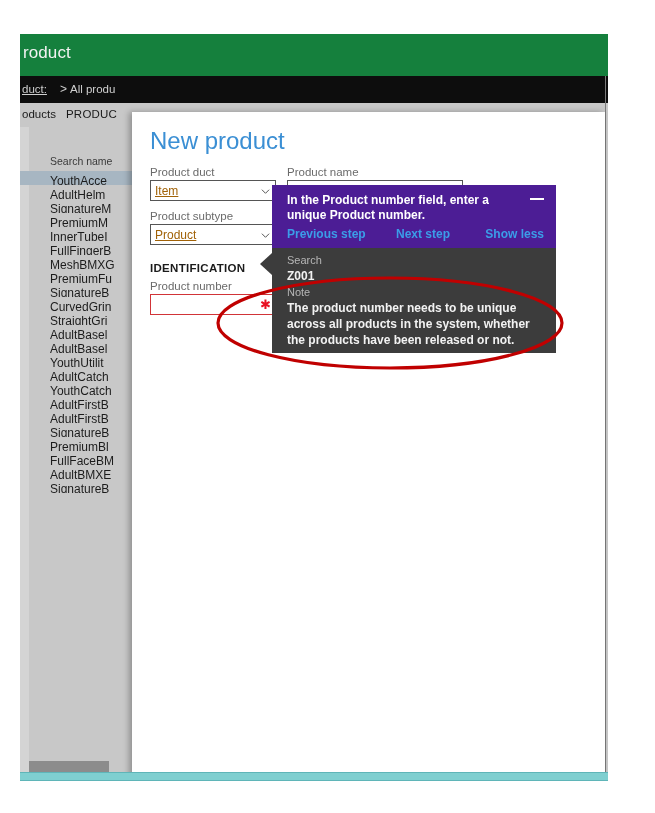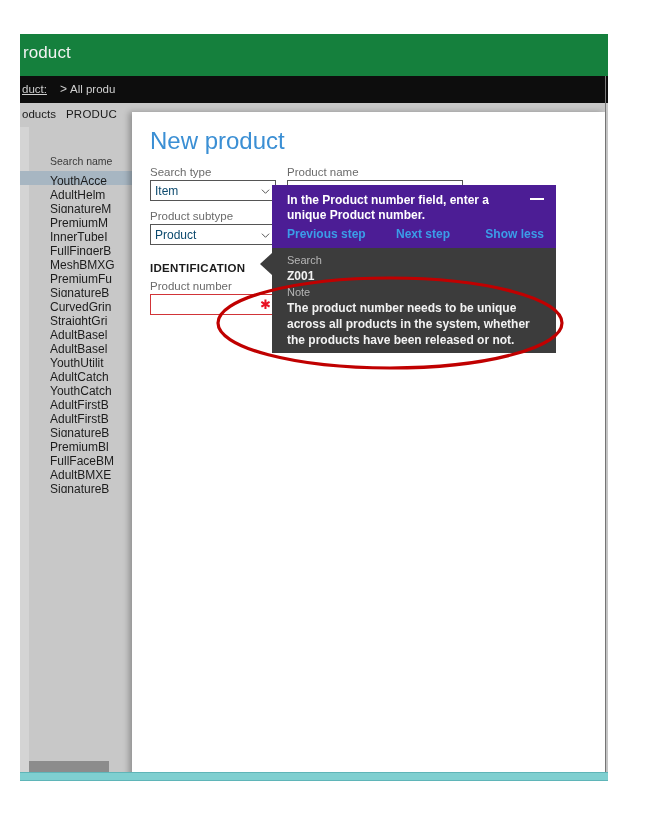--- a/index.html
+++ b/index.html
@@ -178,22 +178,23 @@
     height: 21px;
     border: 1px solid #555555;
     background: #ffffff;
     box-sizing: border-box;
   }
   .combo .val {
     position: absolute;
     left: 4px;
     top: 3px;
     font-size: 12px;
-    color: #0c4a6e;
-    white-space: nowrap;
+    color: #a16207;
+    white-space: nowrap;
+    text-decoration: underline;
   }
   .combo .chev {
     position: absolute;
     right: 5px;
     top: 6px;
     width: 9px;
     height: 9px;
   }
   .textbox {
     width: 176px;
@@ -419,21 +420,21 @@
         </div>
       <div class="grid-hscroll-track"></div>
     </div>
 
     <div class="app-right-rule"></div>
 
     <div class="dialog">
       <div class="dialog-title">New product</div>
 
       <div class="field" style="left:18px; top:54px;">
-        <span class="field-label">Search type</span>
+        <span class="field-label">Product duct</span>
         <div class="combo">
           <span class="val">Item</span>
           <svg class="chev" viewBox="0 0 10 10">
               <path d="M1 3 L5 7 L9 3" fill="none" stroke="#444" stroke-width="1"></path>
             </svg>
         </div>
       </div>
 
       <div class="field" style="left:18px; top:98px;">
         <span class="field-label">Product subtype</span>

